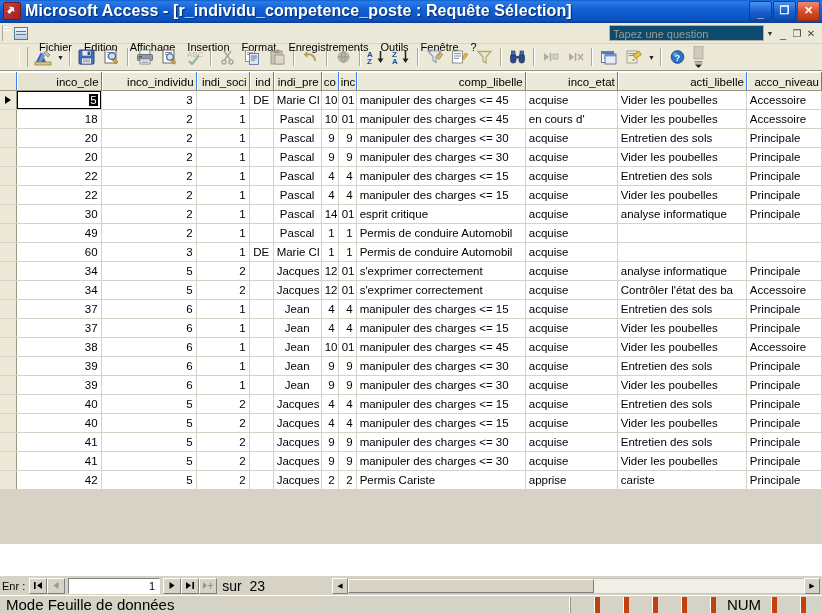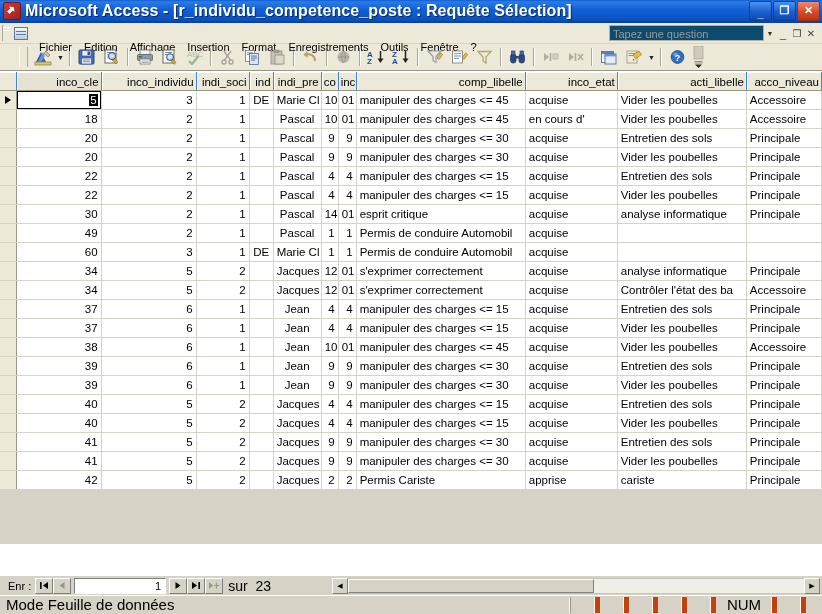--- a/index.html
+++ b/index.html
@@ -204,21 +204,21 @@
     background:#000;color:#fff;
     padding:0 1px;
   }
   .greyarea{background:#d6d2c6;}
 
   
   .navbar{
     height:19px;flex:0 0 19px;
     background:#d6d2c6;
     display:flex;align-items:center;
-    padding-left:8px;
+    padding-left:2px;
     border-top:1px solid #fff;
   }
   .navlabel{font-size:11px;margin-right:4px;color:#000;}
   .nbtn{
     width:18px;height:16px;
     background:#d6d2c6;
     border:1px solid;
     border-color:#fff #808080 #808080 #fff;
     display:flex;align-items:center;justify-content:center;
     margin-right:0;

